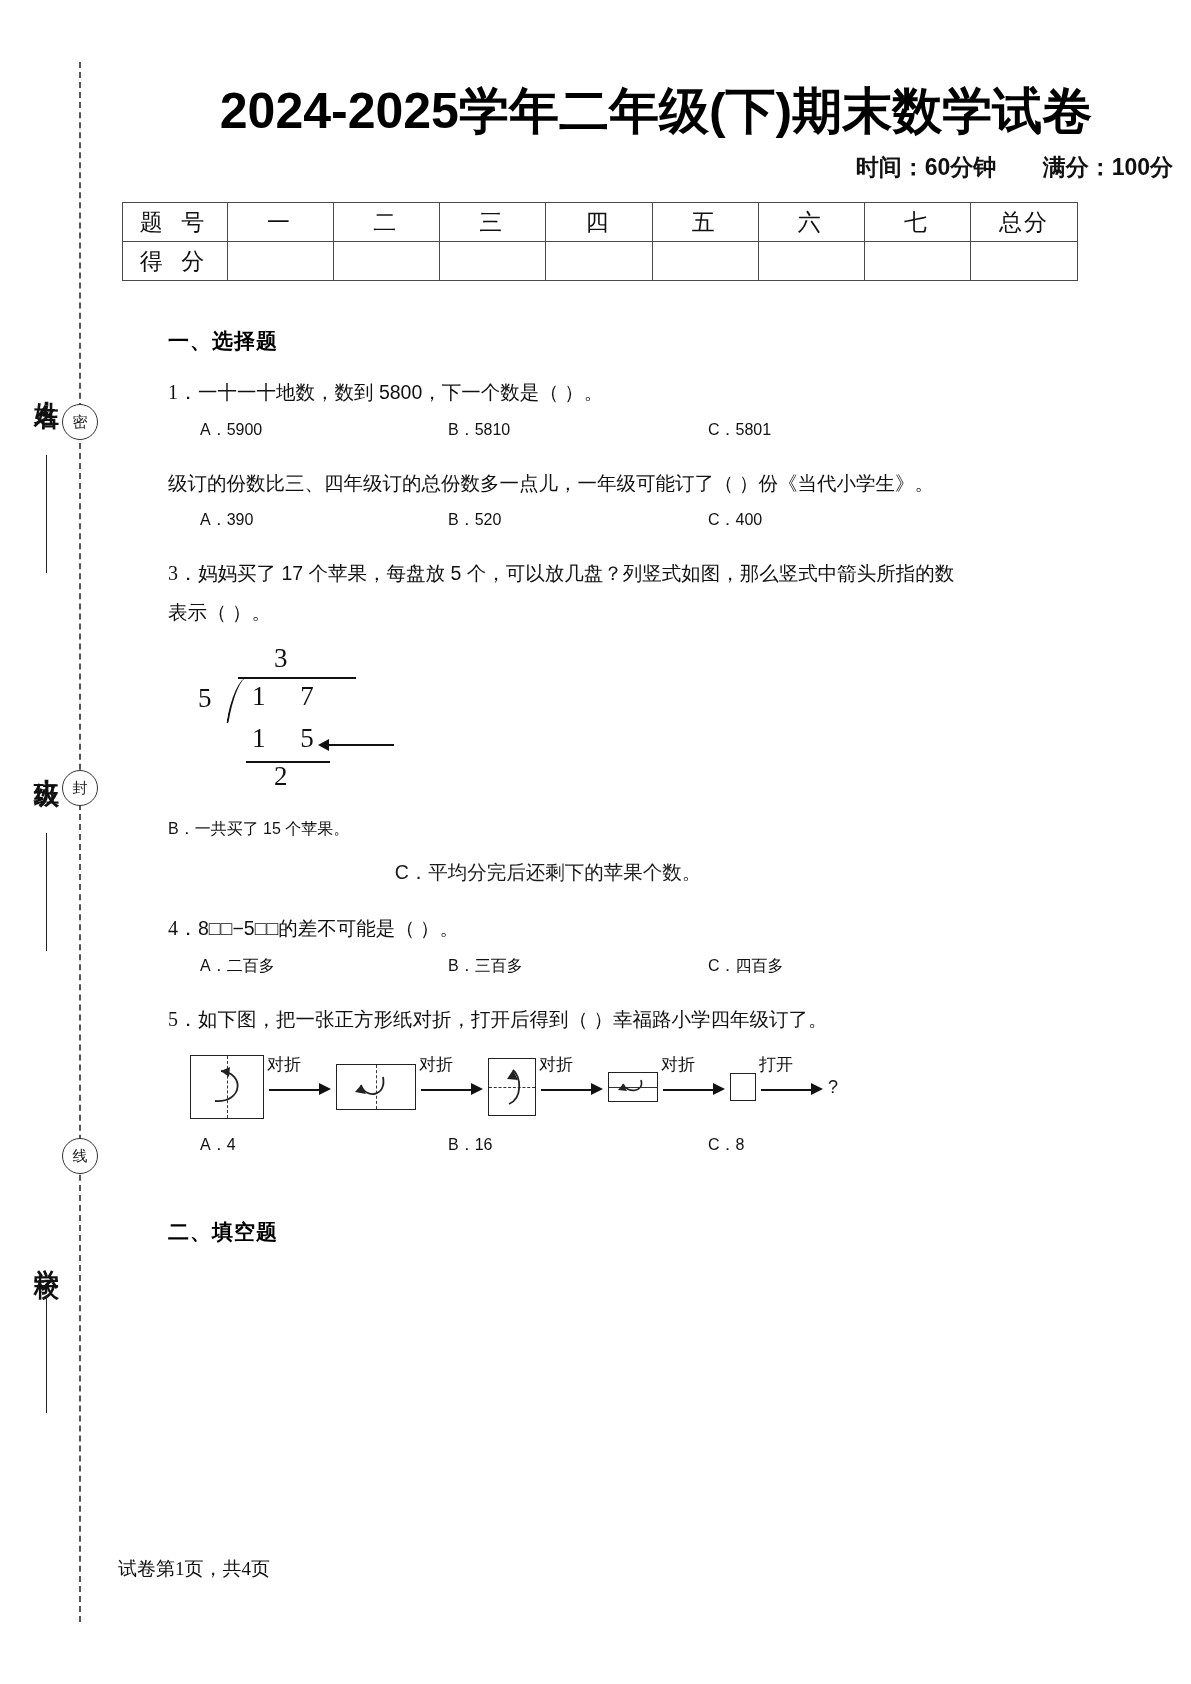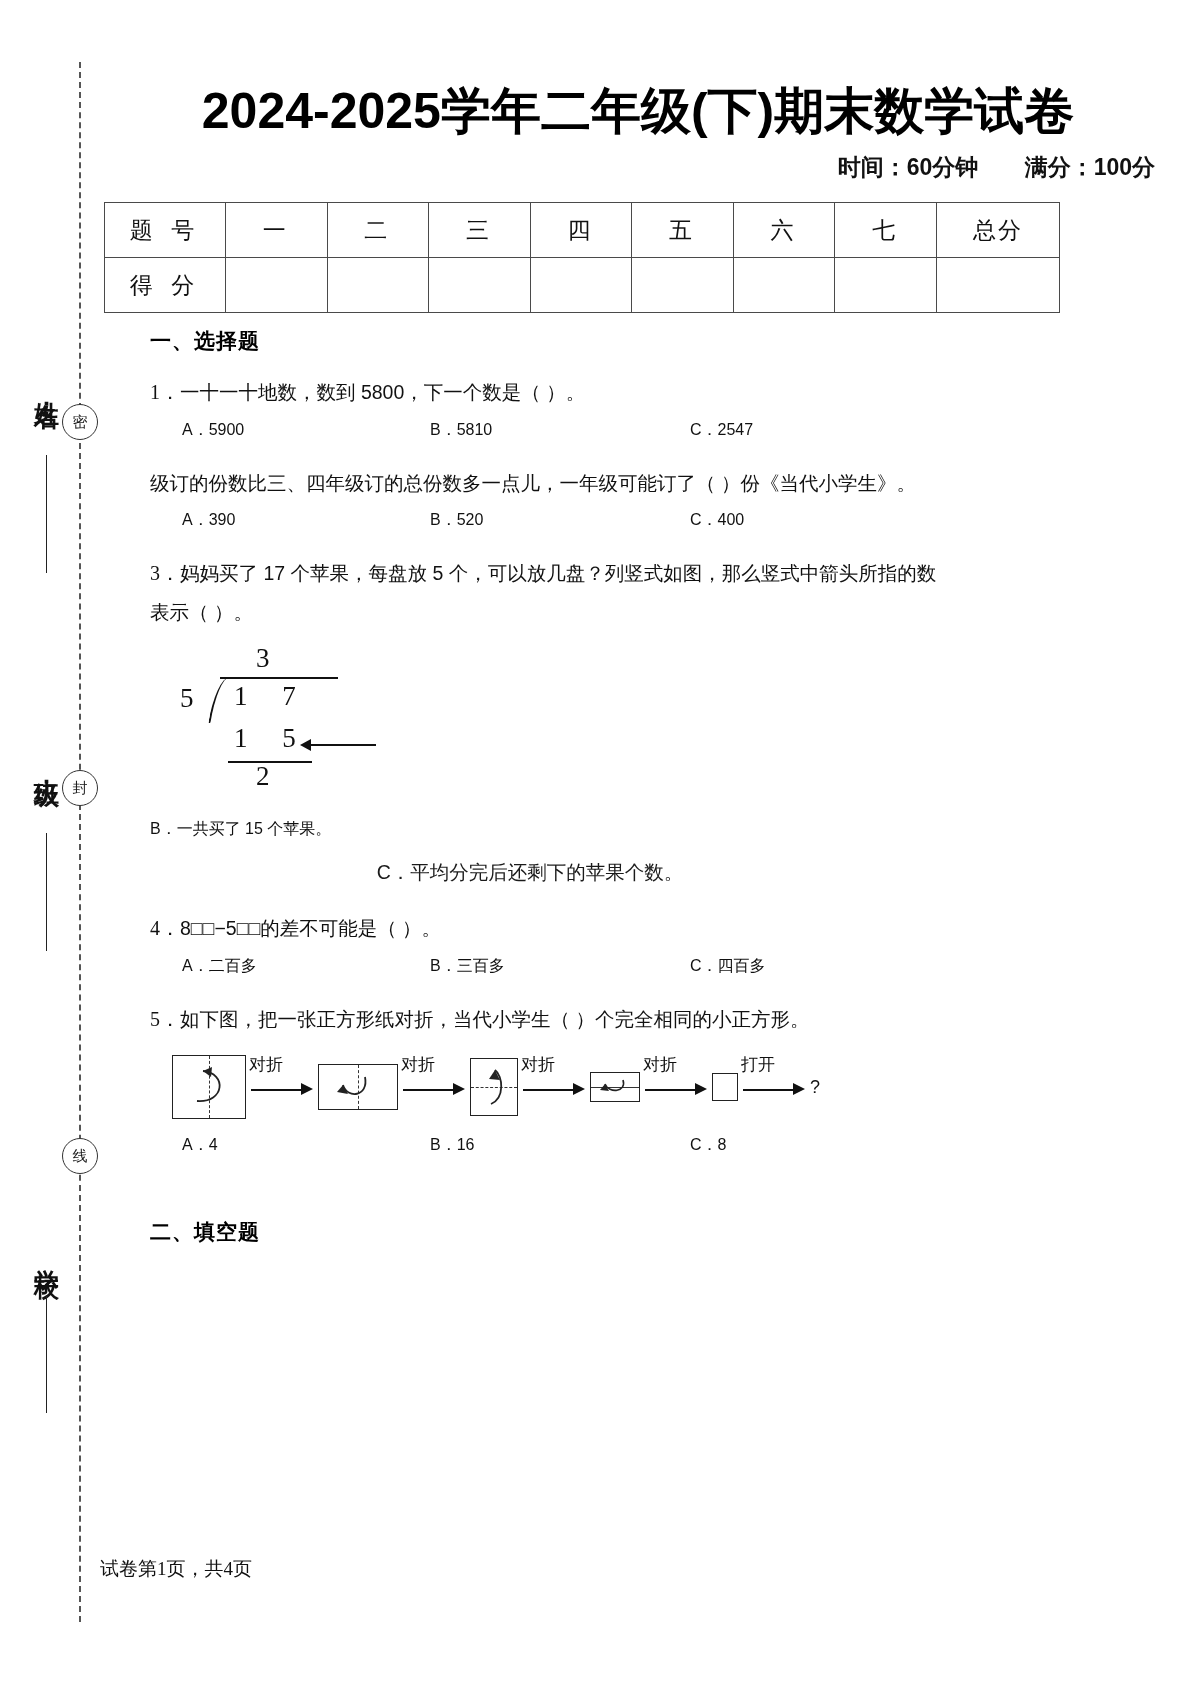--- a/index.html
+++ b/index.html
@@ -62,21 +62,21 @@
     margin-top: 8px;
     width: 1px;
   }
   #field-name   { top: 382px; height: 280px; }
   #field-class  { top: 760px; height: 290px; }
   #field-school { top: 1250px; height: 290px; }
 
   
   #page {
     position: absolute;
-    left: 100px; top: 0;
+    left: 118px; top: 0;
     width: 1073px; height: 1224px;
   }
 
   #title {
     position: absolute;
     left: 18px; top: 78px;
     width: 1040px;
     text-align: center;
     font-size: 50px;
     font-weight: bold;
@@ -106,21 +106,21 @@
   }
   #score-table td {
     border: 1.3px solid #4a4a4a;
     height: 38px;
     text-align: center;
     vertical-align: middle;
     font-size: 23px;
     font-family: "Liberation Sans", sans-serif;
     color: #111;
     letter-spacing: 4px;
-    padding: 8px;
+    padding: 0;
   }
   #score-table td.rowhead { width: 104px; letter-spacing: 6px; }
   #score-table td.totalcol { width: 106px; letter-spacing: 2px; }
 
   
   #content {
     position: absolute;
     left: 50px; top: 330px;
     width: 840px;
     font-size: 20px;
@@ -338,21 +338,21 @@
       <span>1．</span><span class="qtext">一十一十地数，数到 5800，下一个数是（    ）。</span>
     </div>
     <div class="opts">
       <div class="o o1">
         <span>A．</span><span>5900</span>
       </div>
       <div class="o o2">
         <span>B．</span><span>5810</span>
       </div>
       <div class="o o3">
-        <span>C．</span><span>2547</span>
+        <span>C．</span><span>5801</span>
       </div>
     </div>
 
     <div class="q">
       <div class="qtext">级订的份数比三、四年级订的总份数多一点儿，一年级可能订了（    ）份《当代小学生》。</div>
     </div>
     <div class="opts">
       <div class="o o1">
         <span>A．</span><span>390</span>
       </div>
@@ -404,21 +404,21 @@
       </div>
       <div class="o o2">
         <span>B．</span><span>三百多</span>
       </div>
       <div class="o o3">
         <span>C．</span><span>四百多</span>
       </div>
     </div>
 
     <div class="q">
-      <span>5．</span><span class="qtext">如下图，把一张正方形纸对折，当代小学生（    ）个完全相同的小正方形。</span>
+      <span>5．</span><span class="qtext">如下图，把一张正方形纸对折，打开后得到（    ）幸福路小学四年级订了。</span>
     </div>
 
     <div id="fold-fig">
 
       <div class="fold-box" style="width:72px;height:62px;">
         <div class="vdash"></div>
         <svg class="curl" width="46" height="48" viewBox="0 0 46 48" style="left:14px;top:7px;">
           <path d="M10 38 C 38 40, 40 10, 16 8" fill="none" stroke="#222" stroke-width="1.8"></path>
           <polygon points="16,8 25,4 24,14" fill="#222"></polygon>
         </svg>

